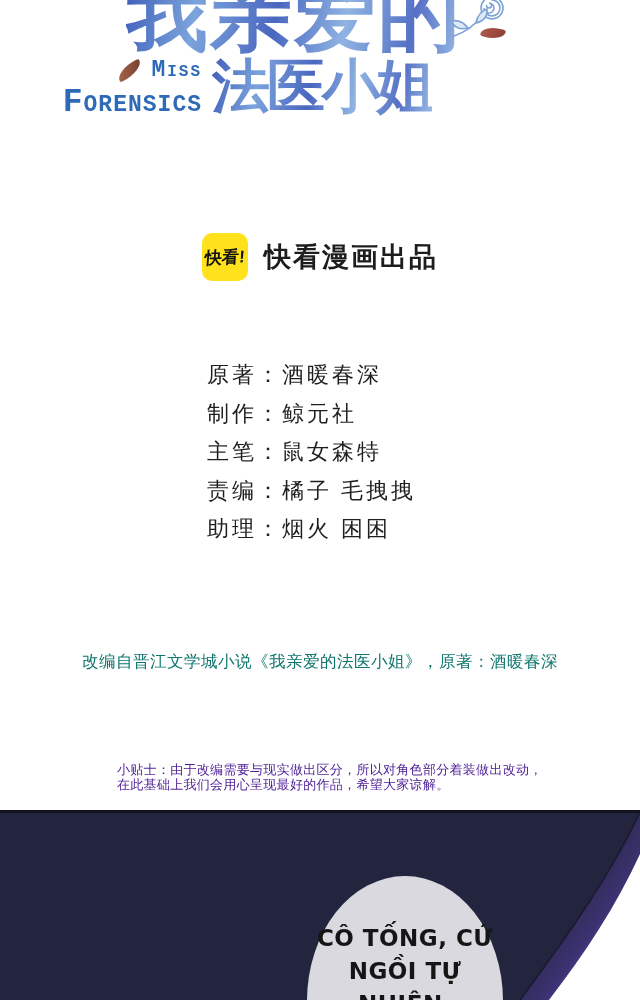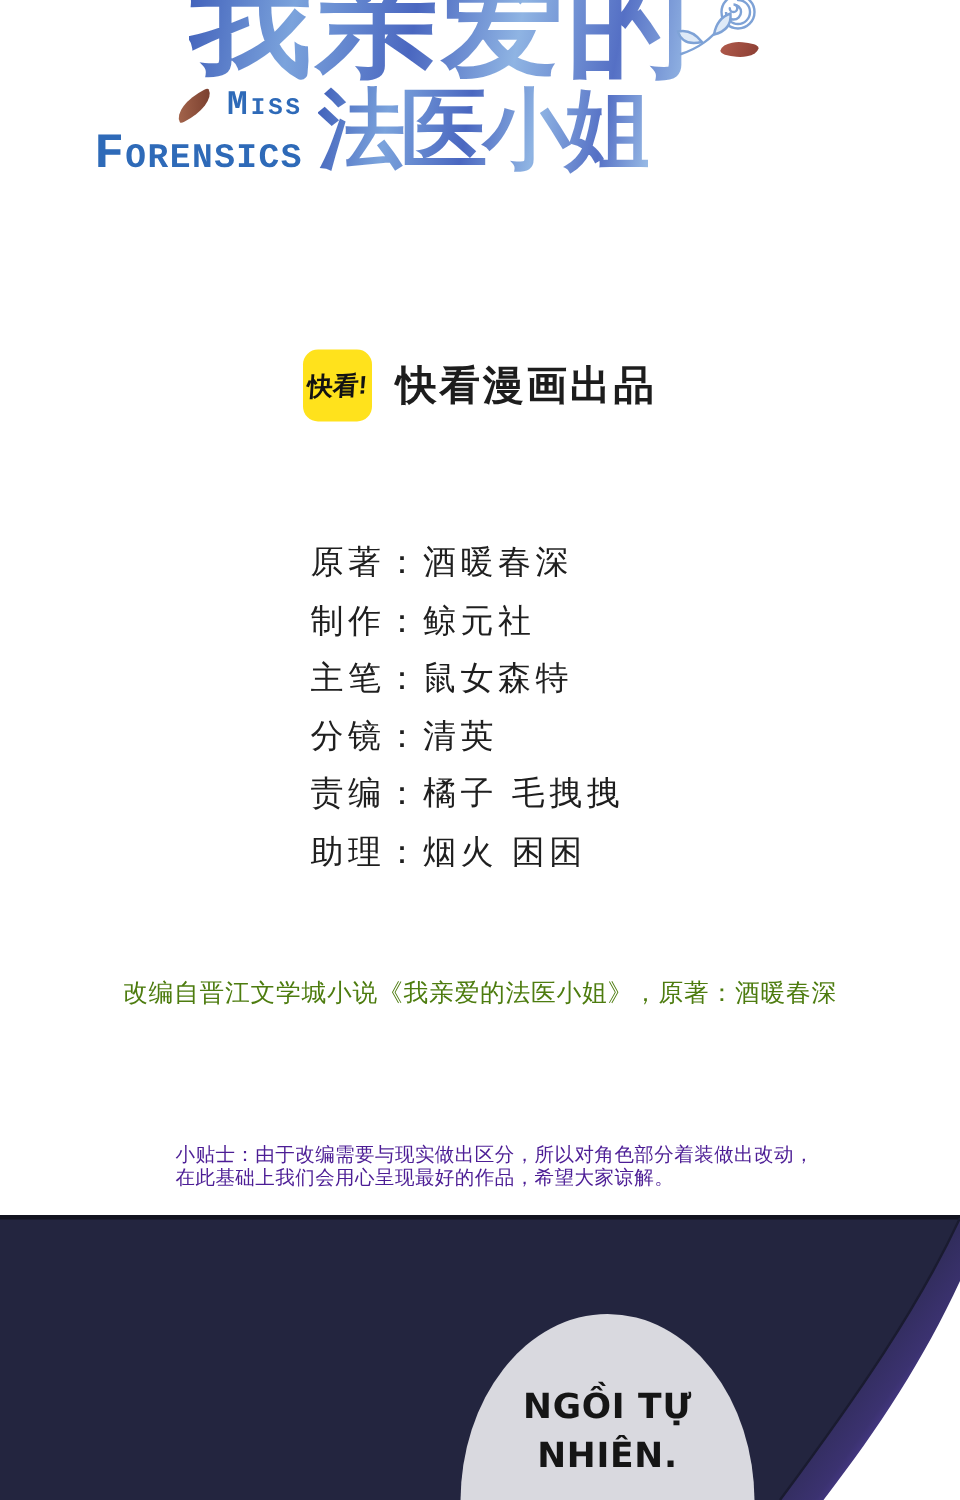--- a/index.html
+++ b/index.html
@@ -57,21 +57,21 @@
   }
   .publisher-label { font-size:27px; color:#1d1d1d; letter-spacing:2px; font-weight:bold; }
 
   
   .credits { position:absolute; left:207px; top:324px; font-size:22px; color:#1f1f1f; letter-spacing:3px;margin-top:32px; }
   .credit-row { height:38.5px; line-height:38.5px; white-space:pre; }
 
   
   .source-note {
     position:absolute; left:0; right:0; top:651px; text-align:center;
-    font-size:16.5px; color:#4d7c0f; letter-spacing:0.5px;
+    font-size:16.5px; color:#0f766e; letter-spacing:0.5px;
   }
   .tips {
     position:absolute; left:117px; top:762px; font-size:13px; line-height:15px;
     color:#4c1d95; letter-spacing:0.3px;
   }
 
   
   .panel { position:absolute; left:0; top:810px; width:640px; height:190px; }
   .panel svg { position:absolute; left:0; top:0; }
   .bubble {
@@ -109,21 +109,20 @@
     <div class="kk-logo">
       <span class="kk-logo-text">快看!</span>
     </div>
     <div class="publisher-label">快看漫画出品</div>
   </div>
 
   <div class="credits">
     <div class="credit-row"><span>原著：</span><span>酒暖春深</span></div>
     <div class="credit-row"><span>制作：</span><span>鲸元社</span></div>
     <div class="credit-row"><span>主笔：</span><span>鼠女森特</span></div>
-    <div class="credit-row"><span>分镜：</span><span>清英</span></div>
     <div class="credit-row"><span>责编：</span><span>橘子 毛拽拽</span></div>
     <div class="credit-row"><span>助理：</span><span>烟火 困困</span></div>
   </div>
 
   <div class="source-note">改编自晋江文学城小说《我亲爱的法医小姐》，原著：酒暖春深</div>
 
   <div class="tips">
     <div>小贴士：由于改编需要与现实做出区分，所以对角色部分着装做出改动，</div>
     <div>在此基础上我们会用心呈现最好的作品，希望大家谅解。</div>
   </div>
@@ -139,18 +138,19 @@
         </linearGradient>
       </defs>
       <rect width="640" height="190" fill="#23253f"></rect>
       <rect width="640" height="3" fill="#12131f"></rect>
       <path d="M640,2 C612,62 572,120 520,190 L640,190 Z" fill="url(#pg)"></path>
       <path d="M640,2 C612,62 572,120 520,190" stroke="#1a1b30" stroke-width="1.6" fill="none"></path>
       <path d="M640,44 C616,96 586,142 549,190 L640,190 Z" fill="#ffffff"></path>
     </svg>
     <div class="bubble">
       <div class="bubble-text">
+        <div>CÔ TỐNG, CỨ</div>
         <div>NGỒI TỰ NHIÊN.</div>
       </div>
     </div>
   </div>
 
 </div>
 
 </body></html>

